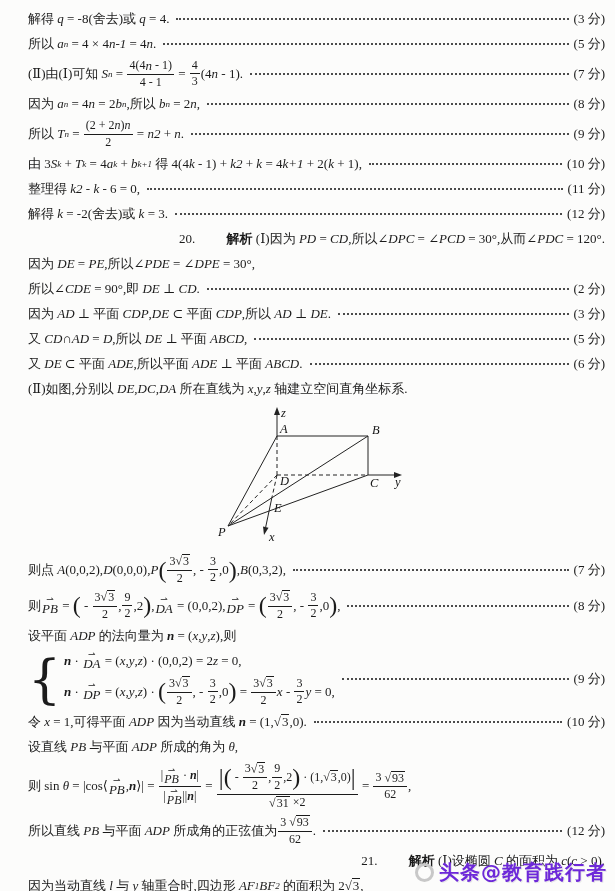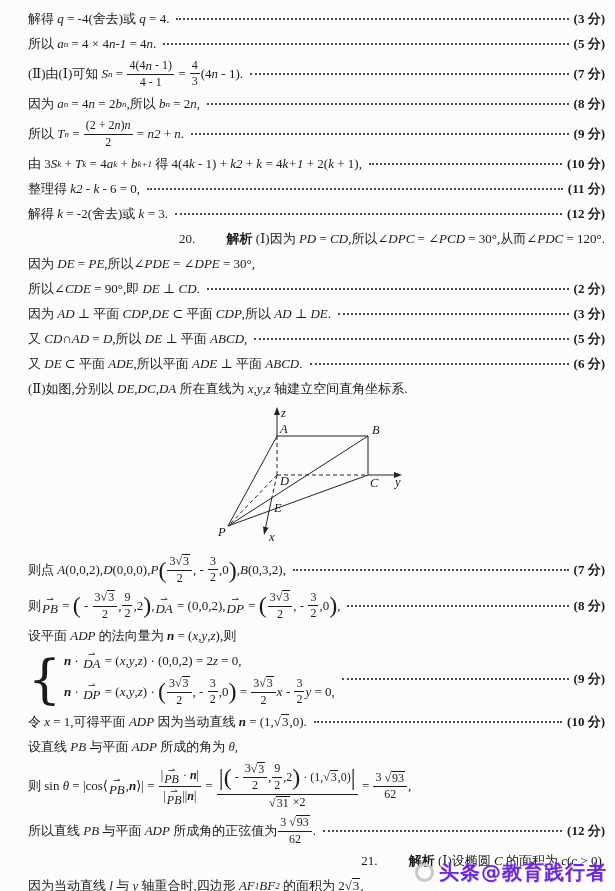--- a/index.html
+++ b/index.html
@@ -26,37 +26,37 @@
   .vec{display:inline-flex;flex-direction:column;align-items:center;vertical-align:-2px;
        line-height:1;margin:0 1px;}
   .varr{font-size:9px;height:6px;line-height:6px;font-family:"DejaVu Sans",sans-serif;}
   .vbody{font-style:italic;}
   .bp{font-size:24px;line-height:.85;vertical-align:middle;}
   .cases{display:inline-flex;align-items:center;vertical-align:middle;}
   .brace{font-size:52px;line-height:46px;margin-right:3px;font-family:"DejaVu Serif",serif;}
   .ccol{display:flex;flex-direction:column;gap:6px;}
   .crow{display:flex;align-items:center;}
   .leader{flex:1 1 auto;min-width:8px;height:0;border-bottom:2px dotted #4b4b4b;margin:0 5px 0 7px;}
-  .score{flex:0 0 auto;font-weight:bold;}
+  .score{flex:0 0 auto;}
   .figure{margin:3px 0 3px 158px;}
   .figlabel text{font-style:italic;font-size:12.5px;fill:#141414;
        font-family:"Liberation Serif","DejaVu Serif",serif;}
   .watermark{position:absolute;right:8px;bottom:5px;display:flex;align-items:center;gap:5px;
        color:#6d28d9;font-weight:bold;font-size:20px;letter-spacing:1px;
        font-family:"DejaVu Sans","Liberation Sans",sans-serif;text-shadow:1px 1px 0 #e7e7e7;}
   .wm-icon{width:13px;height:13px;border:3px solid #c8c8c8;border-radius:50%;display:inline-block;}
 </style>
 </head>
 <body>
 
 <div class="page">
 
   <div>
       <div class="line ind1">
-        <span class="content"><span class="tx">解得 </span><span class="it">q</span><span class="tx"> = -4(舍去)或 </span><span class="it">q</span><span class="tx"> = 4.</span></span>
+        <span class="content"><span class="tx">解得 </span><span class="it">q</span><span class="tx"> = -8(舍去)或 </span><span class="it">q</span><span class="tx"> = 4.</span></span>
         <span class="leader"></span>
         <span class="score">(3 分)</span>
       </div>
       <div class="line ind1">
         <span class="content"><span class="tx">所以 </span><span class="it">a</span><span class="sb">n</span><span class="tx"> = 4 × 4</span><span class="sup">n-1</span><span class="tx"> = 4</span><span class="sup">n</span><span class="tx">.</span></span>
         <span class="leader"></span>
         <span class="score">(5 分)</span>
       </div>
       <div class="line ind1">
         <span class="content"><span class="tx">(Ⅱ)由(Ⅰ)可知 </span><span class="it">S</span><span class="sb">n</span><span class="tx"> = </span><span class="frac"><span class="fn"><span class="tx">4(4</span><span class="sup">n</span><span class="tx"> - 1)</span></span><span class="fd"><span class="tx">4 - 1</span></span></span><span class="tx"> = </span><span class="frac"><span class="fn"><span class="tx">4</span></span><span class="fd"><span class="tx">3</span></span></span><span class="tx">(4</span><span class="sup">n</span><span class="tx"> - 1).</span></span>

